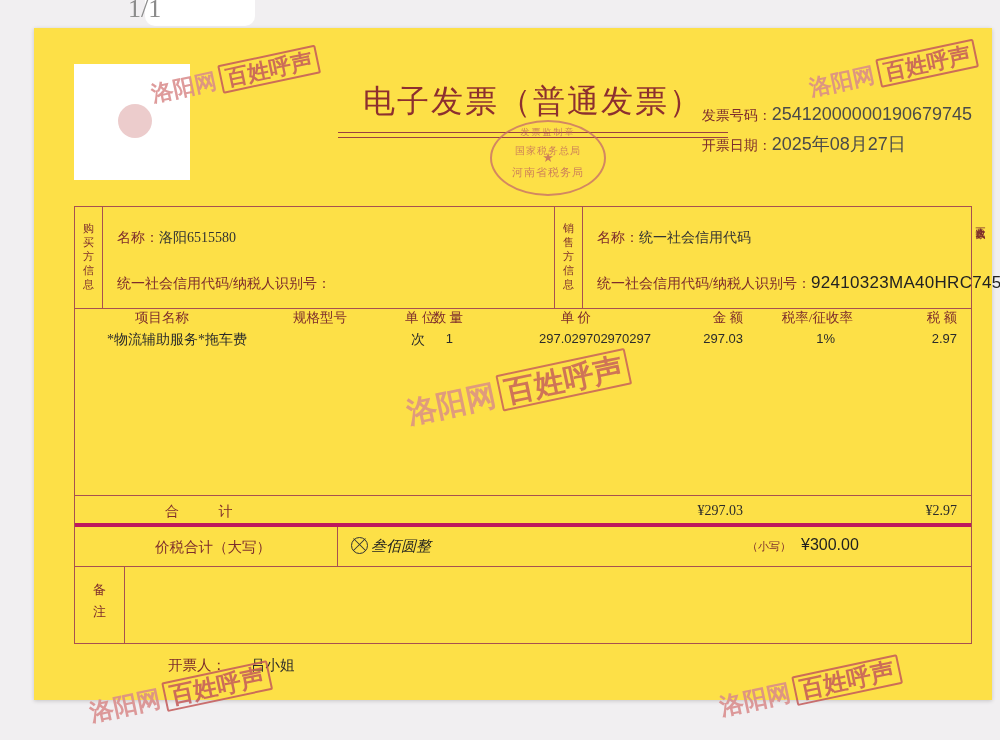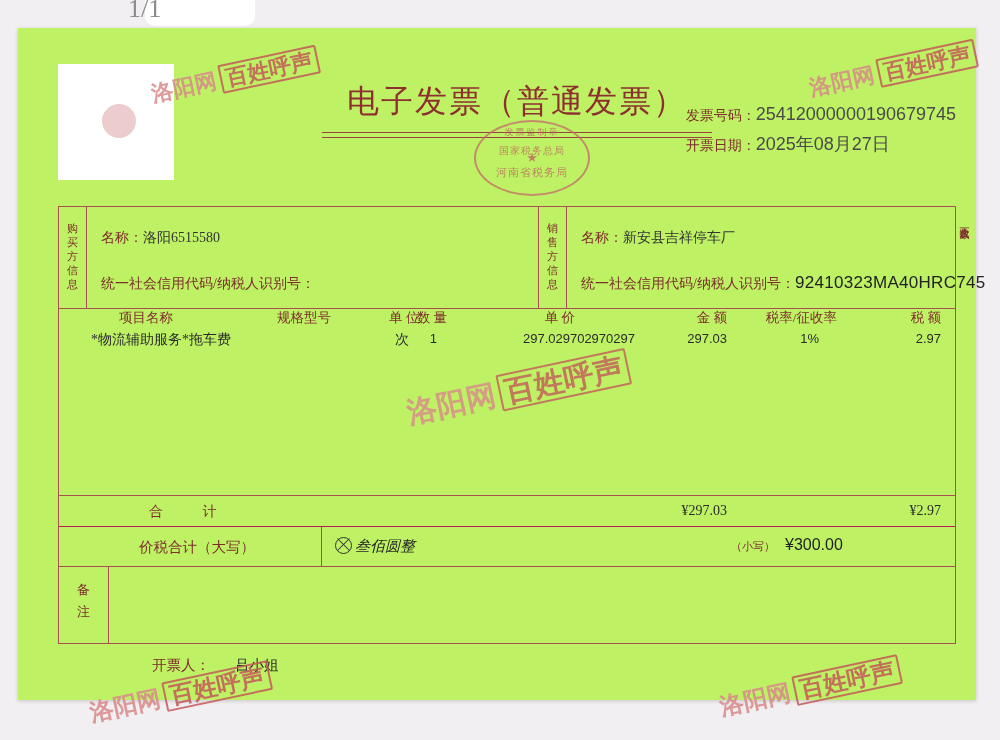--- a/index.html
+++ b/index.html
@@ -34,25 +34,25 @@
     top: 0;
     width: 110px;
     height: 26px;
     background: #ffffff;
     border-radius: 0 0 10px 10px;
   }
 
   
   .invoice {
     position: absolute;
-    left: 18px;
+    left: 34px;
     top: 28px;
     width: 958px;
     height: 672px;
-    background: #bef264;
+    background: #fde047;
     box-shadow: 0 1px 4px rgba(0,0,0,0.18);
   }
 
   .inv-inner {
     position: absolute;
     left: 24px;
     top: 10px;
     width: 914px;
     height: 650px;
   }
@@ -273,21 +273,21 @@
   .item-tax  { right: 14px; }
 
   
   .totals {
     position: absolute;
     left: 0;
     top: 288px;
     width: 100%;
     height: 32px;
     border-top: 1px solid #a85050;
-    border-bottom: 1px solid #be185d;
+    border-bottom: 4px solid #be185d;
     box-sizing: border-box;
     color: #7d2c2c;
     font-family: "Liberation Serif", serif;
     font-size: 14px;
   }
   .totals .lbl {
     position: absolute;
     left: 90px;
     top: 7px;
     letter-spacing: 18px;
@@ -958,21 +958,21 @@
           <div class="half right">
             <div class="vlabel">
               <span>销</span>
               <span>售</span>
               <span>方</span>
               <span>信</span>
               <span>息</span>
             </div>
             <div class="lines">
               <div class="ln ln1">
-                <span>名称：</span><span class="v">新安县吉祥停车厂</span>
+                <span>名称：</span><span class="v">统一社会信用代码</span>
               </div>
               <div class="ln ln2">
                 <span>统一社会信用代码/纳税人识别号：</span><span class="vbig">92410323MA40HRC745</span>
               </div>
             </div>
           </div>
         </div>
 
         <div class="items-head">
           <span class="c col-name">项目名称</span>

